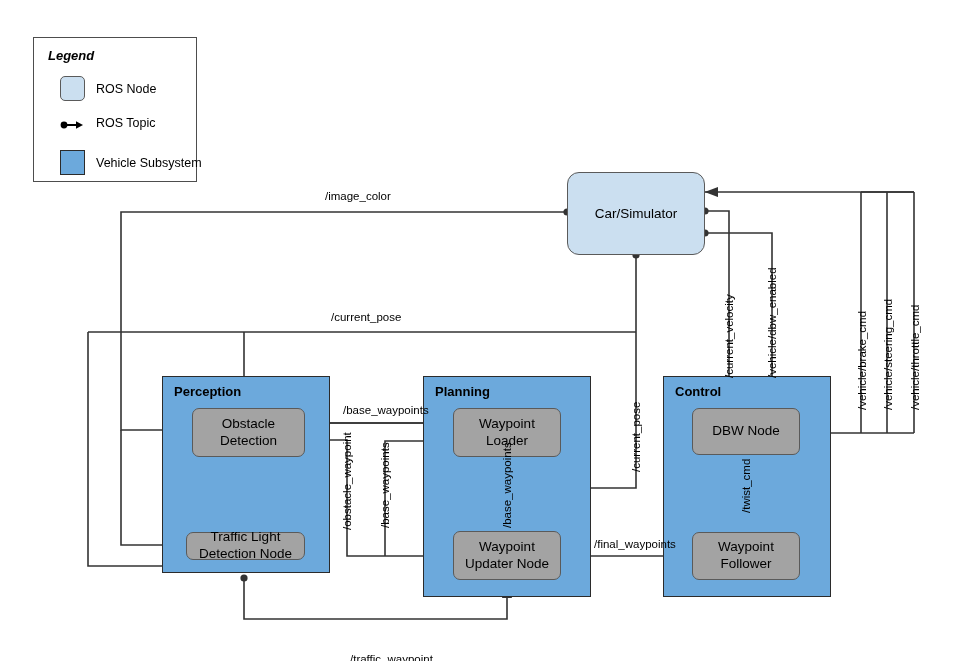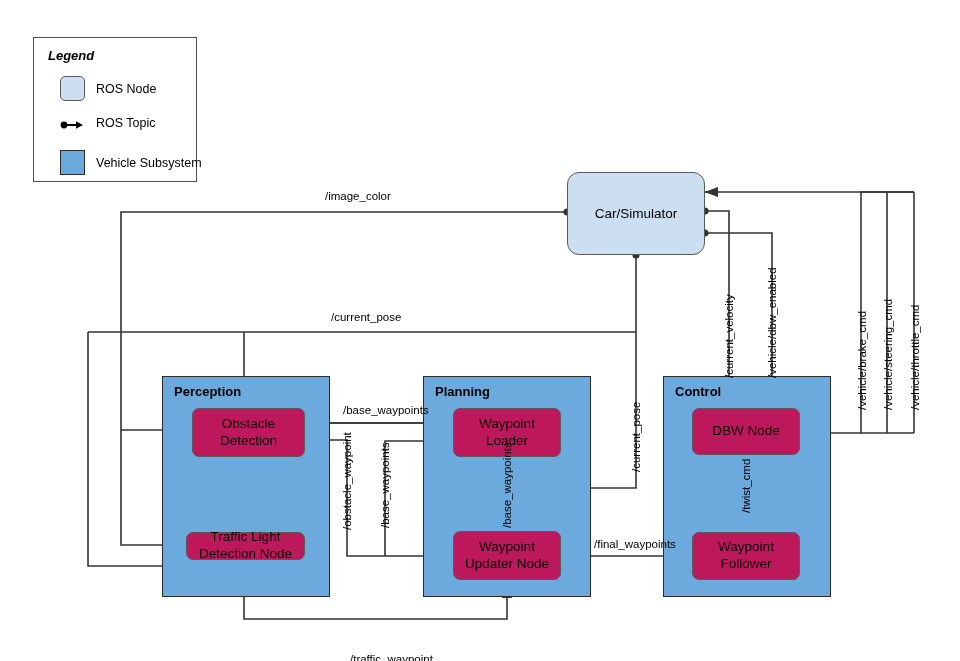--- a/index.html
+++ b/index.html
@@ -18,21 +18,21 @@
   .legend-row{position:absolute;left:26px;display:flex;align-items:center;text-align:center;}
   .legend-row .lbl{font-size:12.5px;color:#000;margin-left:11px;white-space:nowrap;}
   .sw-node{width:25px;height:25px;background:#CBDFF0;border:1px solid #5a5a5a;border-radius:5px;box-sizing:border-box;}
   .sw-sub{width:25px;height:25px;background:#6CA9DC;border:1px solid #2b2b2b;box-sizing:border-box;}
   .sw-topic{width:25px;height:12px;position:relative;}
 
   .subsystem{position:absolute;background:#6CA9DC;border:1px solid #2b2b2b;box-sizing:border-box;}
   .subsystem .sub-title{position:absolute;left:11px;top:7px;font-size:13px;font-weight:bold;color:#000;}
 
   .node{
-    position:absolute;background:#be185d;border:1px solid #5a5a5a;border-radius:7px;
+    position:absolute;background:#a3a3a3;border:1px solid #5a5a5a;border-radius:7px;
     box-sizing:border-box;display:flex;align-items:center;justify-content:center;
     text-align:center;font-size:13.5px;color:#000;line-height:1.25;
   }
   .sim{
     position:absolute;background:#CBDFF0;border:1px solid #5a5a5a;border-radius:12px;
     box-sizing:border-box;display:flex;align-items:center;justify-content:center;
     font-size:13.5px;color:#000;
   }
 
   .tlab{position:absolute;font-size:11.5px;color:#000;white-space:nowrap;}
@@ -126,21 +126,21 @@
     <div class="legend-row" style="top:112px;">
       <span class="sw-sub"></span>
       <span class="lbl">Vehicle Subsystem</span>
     </div>
   </div>
 
   <div class="sim" style="left:567px;top:172px;width:138px;height:83px;">
     <span>Car/Simulator</span>
   </div>
 
-  <div class="subsystem" style="left:162px;top:376px;width:168px;height:221px;">
+  <div class="subsystem" style="left:162px;top:376px;width:168px;height:197px;">
     <span class="sub-title">Perception</span>
   </div>
   <div class="node" style="left:192px;top:408px;width:113px;height:49px;">
     <span>
       <span>Obstacle</span><br>
       <span>Detection</span>
     </span>
   </div>
   <div class="node" style="left:186px;top:532px;width:119px;height:28px;">
     <span>

